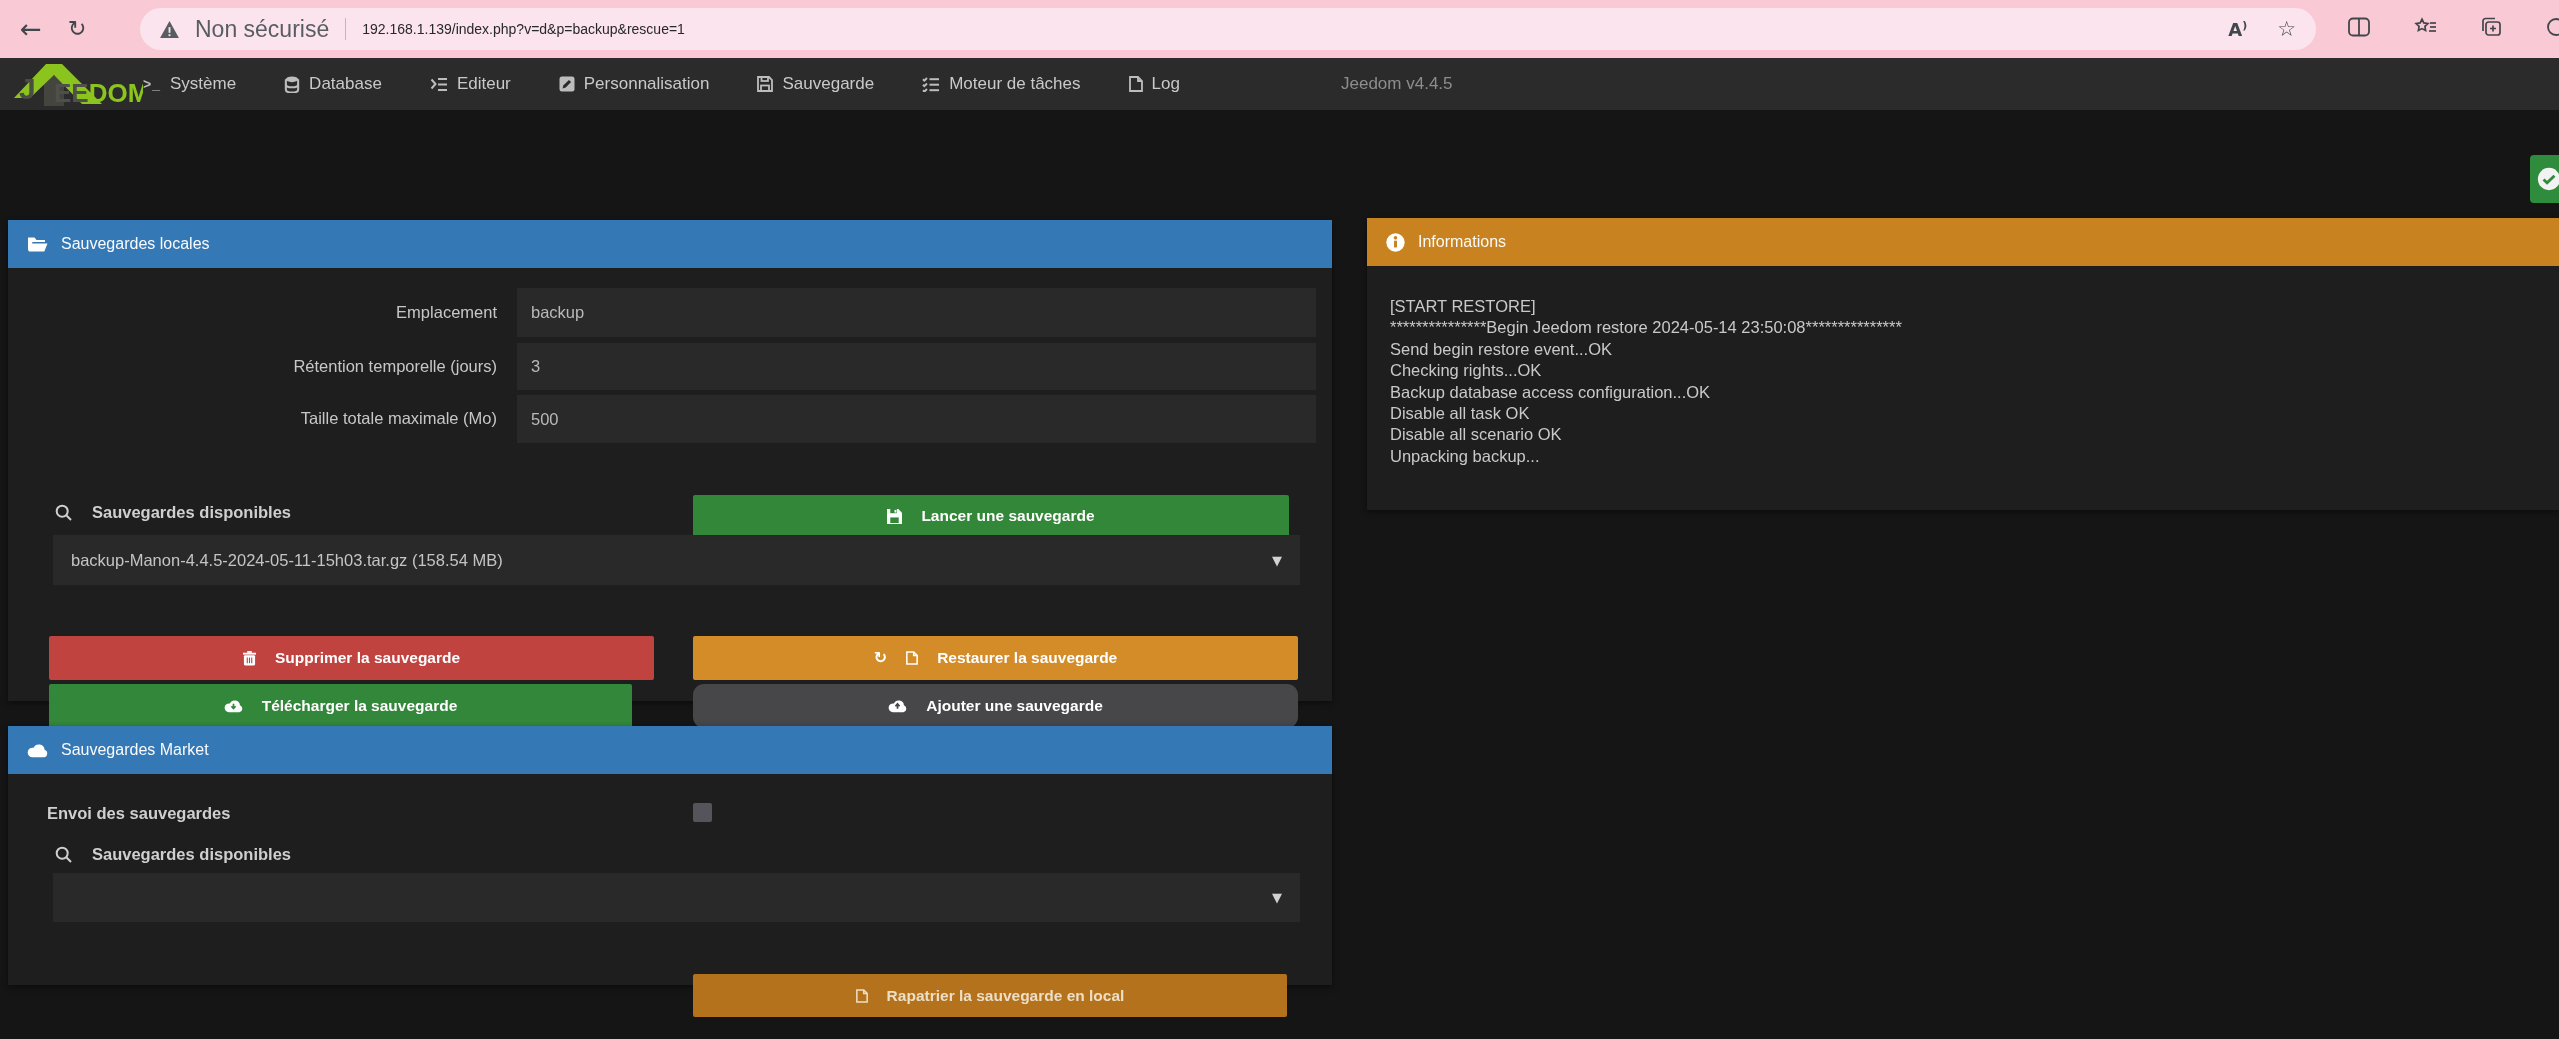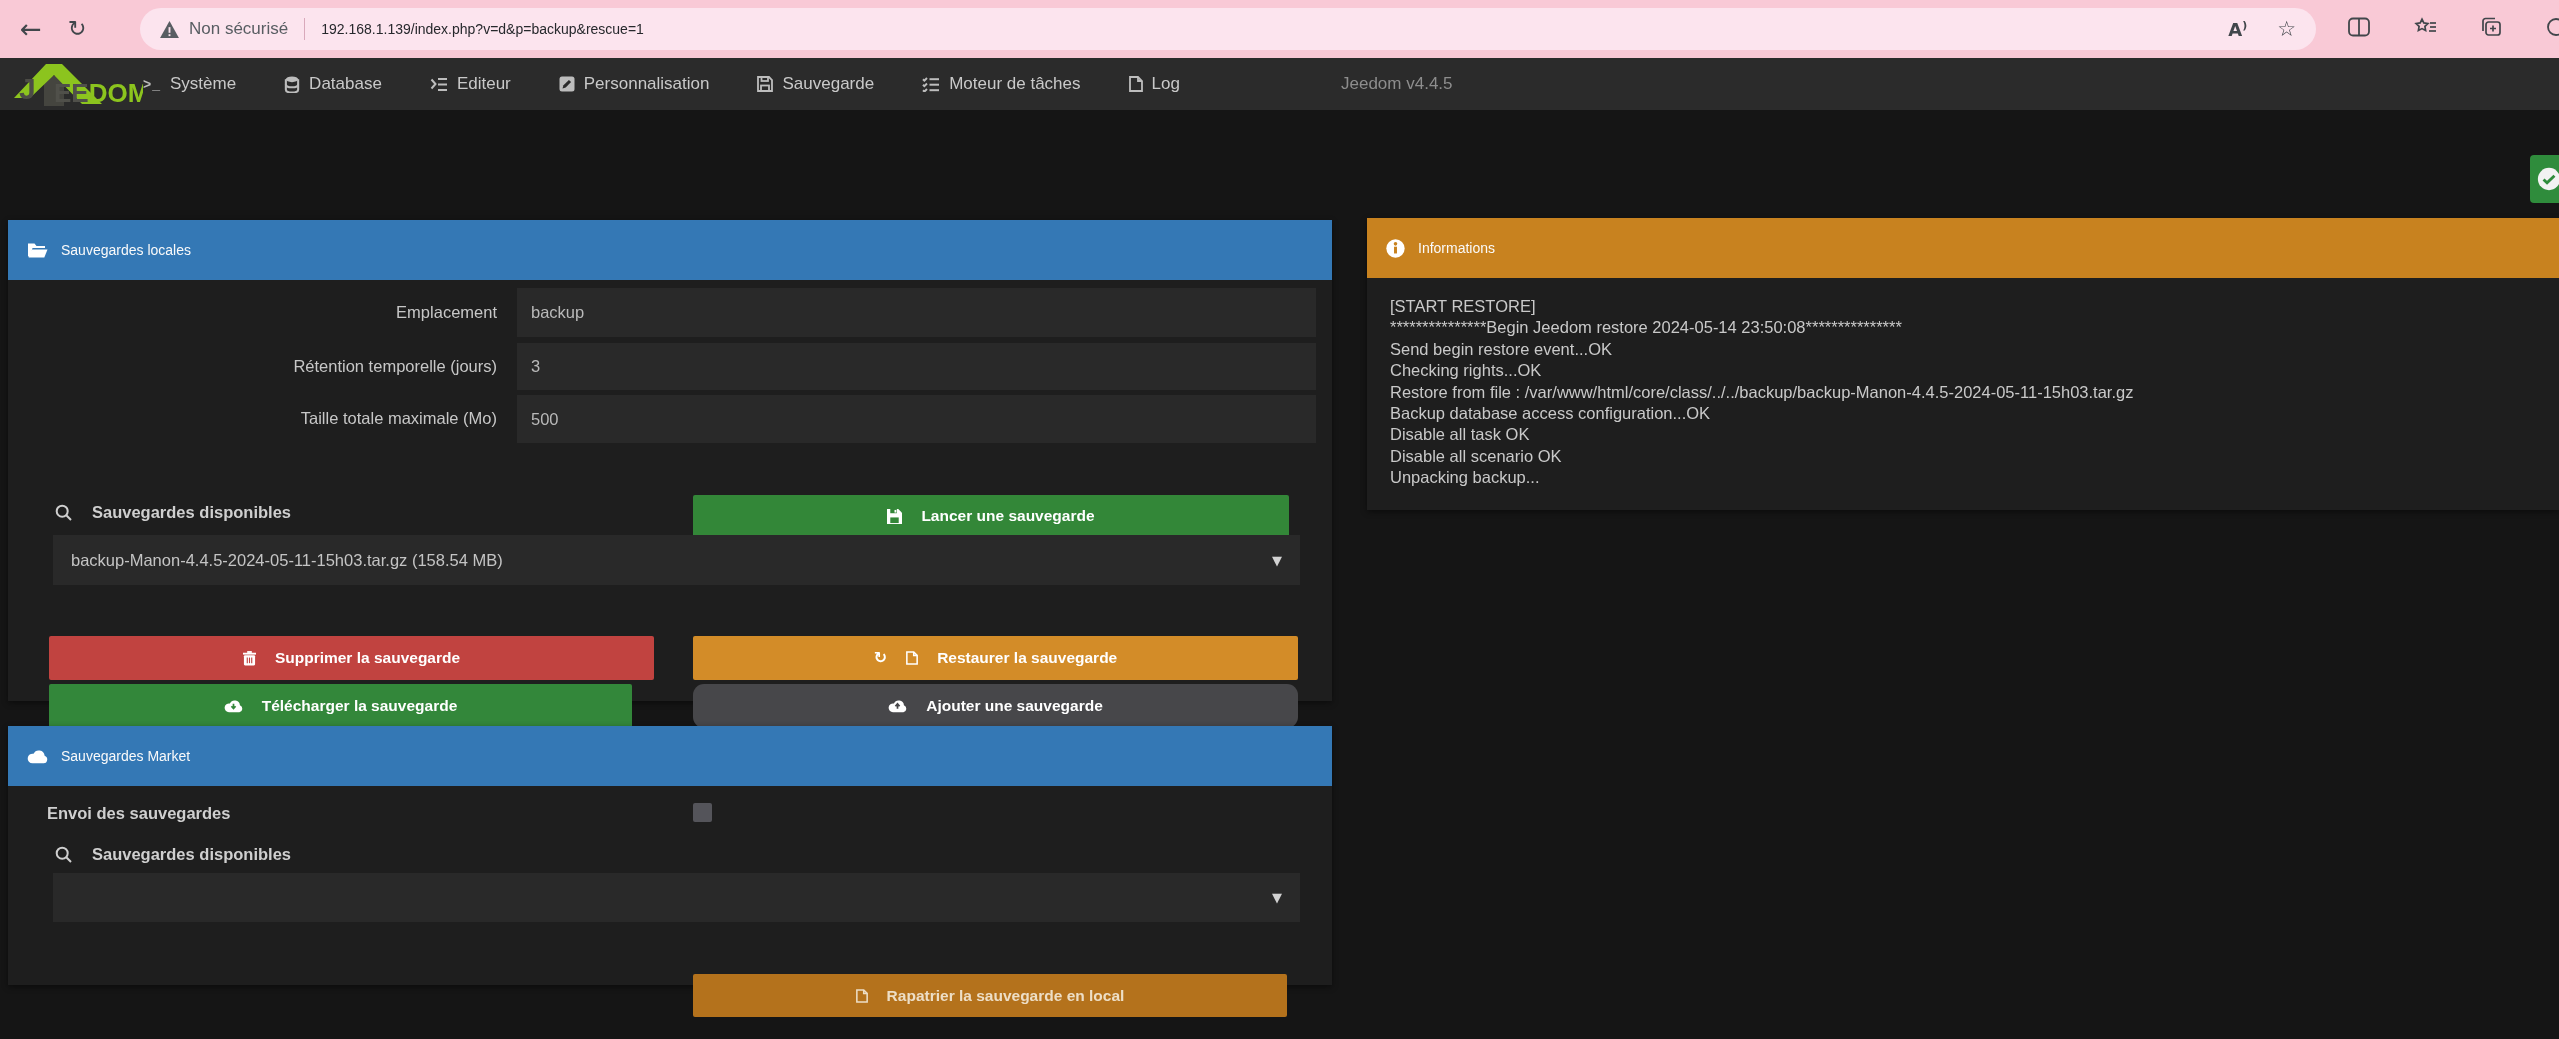--- a/index.html
+++ b/index.html
@@ -7,21 +7,21 @@
   body { background:#151515; font-family:"Liberation Sans",sans-serif; position:relative; }
   .glyph { font-family:"DejaVu Sans",sans-serif; }
 
   
   .browser { position:absolute; top:0; left:0; width:2559px; height:58px; background:#f9c9d6; }
   .b-ico { position:absolute; top:50%; transform:translateY(-50%); color:#41464b; cursor:pointer; line-height:1; }
   .back-btn { left:20px; font-size:26px; }
   .reload-btn { left:68px; font-size:22px; }
   .omnibox { position:absolute; left:140px; top:8px; width:2176px; height:42px; background:#fce4ee;
              border-radius:21px; display:flex; align-items:center; padding:0 20px; }
-  .omni-sec { color:#585d62; font-size:17px; margin-left:10px; white-space:nowrap; }
+  .omni-sec { color:#585d62; font-size:23px; margin-left:16px; white-space:nowrap; }
   .omni-div { width:1px; height:22px; background:#d9a9bb; margin:0 16px; }
   .omni-url { color:#26282c; font-size:14px; flex:1; white-space:nowrap; overflow:hidden; }
   .omni-right { display:flex; align-items:center; gap:30px; margin-left:20px; }
   .ra { font-size:18px; color:#41464b; font-weight:bold; }
   .ra small { font-size:11px; vertical-align:top; }
   .star { font-size:21px; color:#41464b; }
   .browser-right-ico { position:absolute; top:50%; transform:translateY(-50%); cursor:pointer; }
 
   
   .navbar { position:absolute; top:58px; left:0; width:2559px; height:52px; background:#2b2b2b; }
@@ -34,22 +34,22 @@
   .mi { display:flex; color:#bdbdbd; }
   .term-ico { font-size:14px; font-weight:bold; letter-spacing:1px; }
   .version { position:absolute; left:1341px; top:0; height:52px; display:flex; align-items:center; color:#8d8d8d; font-size:17px; }
 
   
   .fab { position:absolute; top:155px; right:0; width:29px; height:48px; background:#2f8c3c;
          border-radius:4px 0 0 4px; display:flex; align-items:center; cursor:pointer; overflow:visible; }
   .fab svg { margin-left:7px; flex:none; }
 
   .panel { position:absolute; background:#1e1e1e; box-shadow:0 2px 6px rgba(0,0,0,.45); }
-  .p-head { position:absolute; top:0; left:0; right:0; height:60px; display:flex; align-items:center; gap:13px;
-            padding:0 19px; font-size:14px; color:#fafafa; }
+  .p-head { position:absolute; top:0; left:0; right:0; height:48px; display:flex; align-items:center; gap:13px;
+            padding:0 19px; font-size:16px; color:#fafafa; }
   .p-head.blue { background:#3478b5; }
   .p-head.orange { background:#c8821f; }
 
   #panel-local { left:8px; top:220px; width:1324px; height:481px; }
   #panel-market { left:8px; top:726px; width:1324px; height:259px; }
   #panel-info { left:1367px; top:218px; width:1192px; height:292px; }
 
   .f-label { position:absolute; left:0; width:489px; text-align:right; color:#c7c7c7; font-size:16.5px; line-height:20px; }
   .f-input { position:absolute; left:509px; width:799px; background:#292929; border:0; outline:0;
              color:#b9b9b9; font-size:16.5px; padding:0 14px; font-family:"Liberation Sans",sans-serif; }
@@ -360,19 +360,18 @@
           <circle cx="9" cy="4.6" r="1.7" fill="#c8821f"></circle>
         </svg>
     </span>
     <span>Informations</span>
   </div>
   <div class="log">
     <div>[START RESTORE]</div>
     <div>***************Begin Jeedom restore 2024-05-14 23:50:08***************</div>
     <div>Send begin restore event...OK</div>
     <div>Checking rights...OK</div>
-    <div>Restore from file : /var/www/html/core/class/../../backup/backup-Manon-4.4.5-2024-05-11-15h03.tar.gz</div>
     <div>Backup database access configuration...OK</div>
     <div>Disable all task OK</div>
     <div>Disable all scenario OK</div>
     <div>Unpacking backup...</div>
   </div>
 </div>
 
 </body></html>

